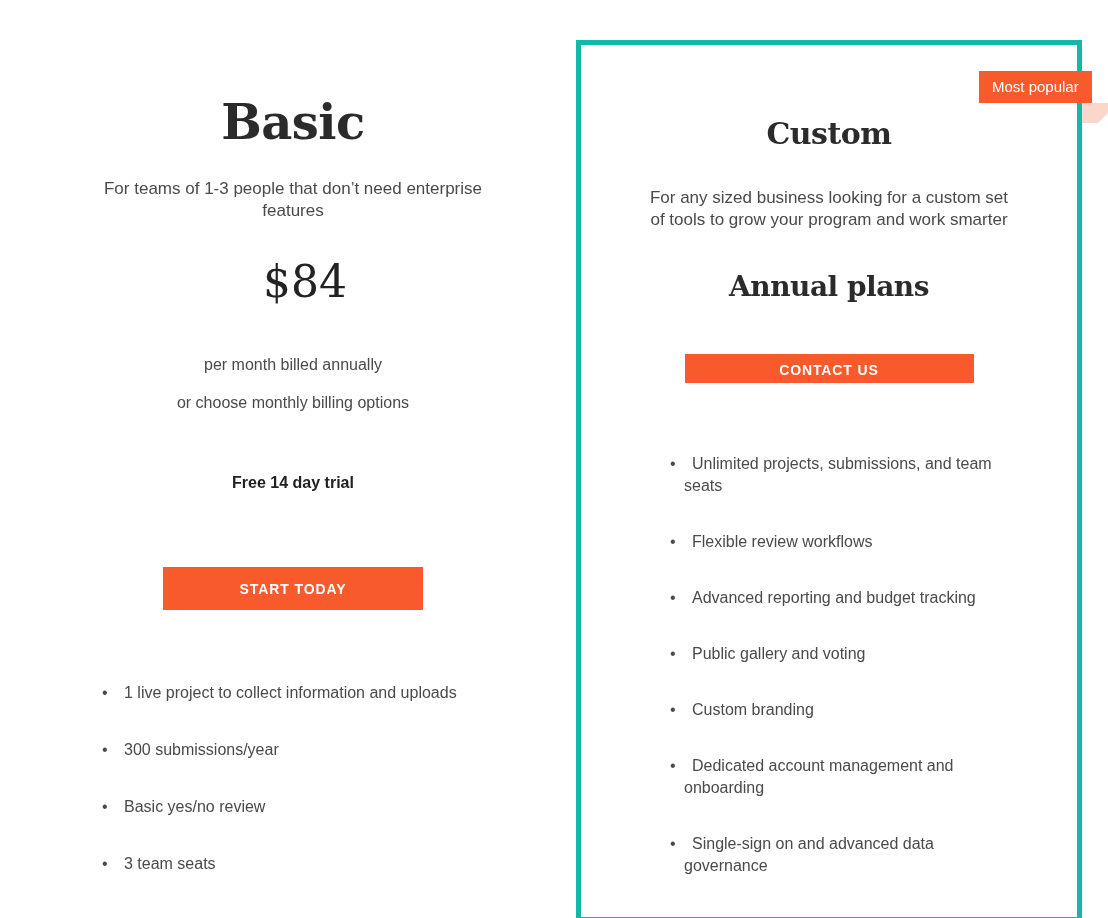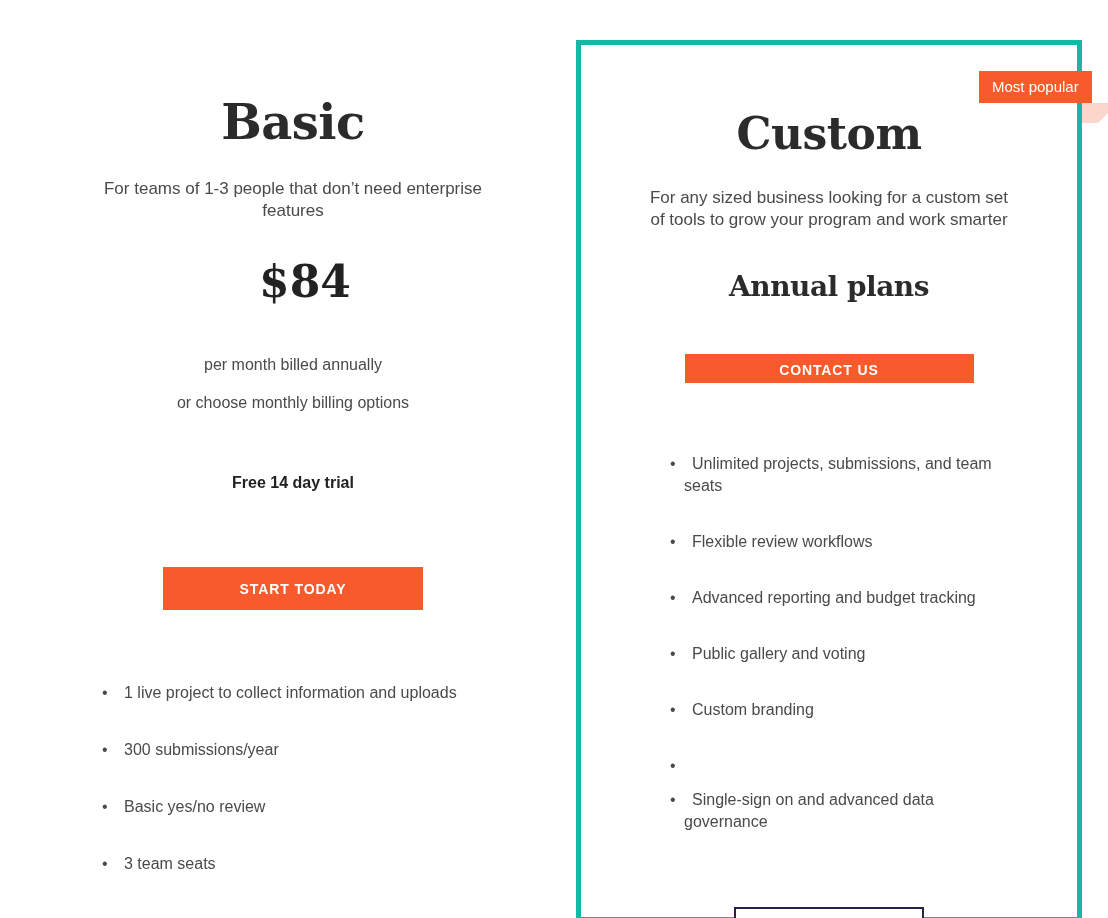--- a/index.html
+++ b/index.html
@@ -45,21 +45,21 @@
 
   
   .plan-title {
     font-family: "DejaVu Serif", "Liberation Serif", serif;
     font-weight: bold;
     text-align: center;
     color: #2b2b2b;
     letter-spacing: -0.5px;
   }
   .card-basic .plan-title { font-size: 48px; line-height: 56px; }
-  .card-custom .plan-title { font-size: 44px; line-height: 50px; }
+  .card-custom .plan-title { font-size: 30px; line-height: 50px; }
 
   
   .plan-desc {
     text-align: center;
     color: #4a4a4a;
     font-size: 17px;
     line-height: 22px;
     font-weight: 400;
   }
   .card-basic .plan-desc {
@@ -67,21 +67,21 @@
     padding: 0 72px;
   }
   .card-custom .plan-desc {
     margin-top: 20px;
     padding: 0 60px;
   }
 
   
   .plan-price {
     font-family: "DejaVu Serif", "Liberation Serif", serif;
-    font-weight: bold;
+    font-weight: normal;
     font-size: 44px;
     line-height: 52px;
     text-align: center;
     color: #222222;
     margin-top: 26px;
     margin-left: 24px;
   }
 
   .price-note {
     text-align: center;
@@ -299,20 +299,21 @@
       <li class="feature-item">
         <span class="feature-bullet">•</span>
         <span>Public gallery and voting</span>
       </li>
       <li class="feature-item">
         <span class="feature-bullet">•</span>
         <span>Custom branding</span>
       </li>
       <li class="feature-item">
         <span class="feature-bullet">•</span>
+        <span>Dedicated account management and onboarding</span>
       </li>
       <li class="feature-item">
         <span class="feature-bullet">•</span>
         <span>Single-sign on and advanced data governance</span>
       </li>
     </ul>
 
     <button class="cta-secondary">SEE MORE</button>
   </div>
 

